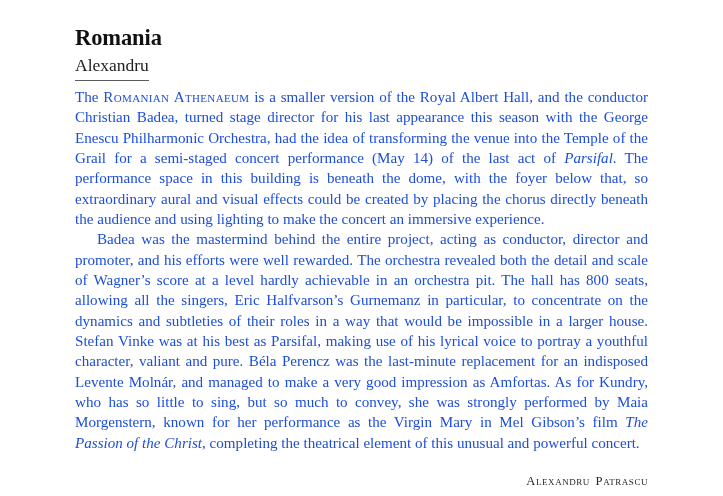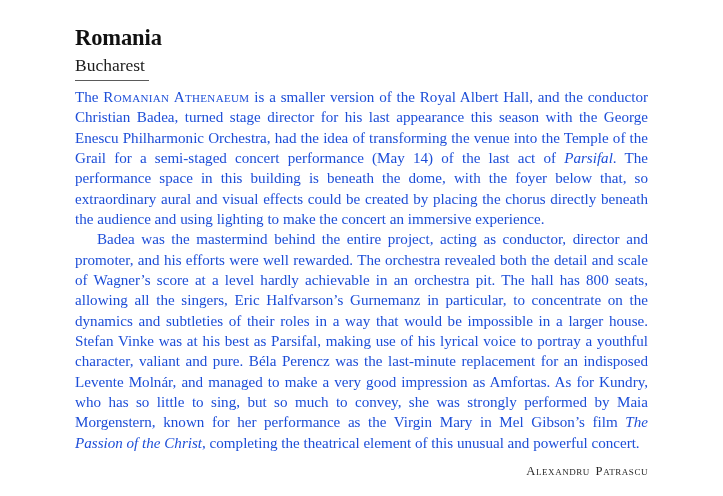--- a/index.html
+++ b/index.html
@@ -71,41 +71,41 @@
   .smallcaps {
     font-variant: small-caps;
     letter-spacing: 0.35px;
   }
 
   .italic {
     font-style: italic;
   }
 
   .byline-row {
-    margin-top: 8px;
+    margin-top: 18px;
     text-align: right;
   }
 
   .byline {
     font-size: 12.6px;
     font-variant: small-caps;
     letter-spacing: 0.55px;
     color: #262626;
     word-spacing: 2px;
   }
 </style>
 </head>
 <body>
 
 <div class="page">
 
   <h1 class="article-title">Romania</h1>
 
   <div>
-    <h2 class="city-heading">Bucharest</h2>
+    <h2 class="city-heading">Alexandru</h2>
     <div class="heading-rule" style="width: 74px;"></div>
   </div>
 
   <div id="paragraphs">
       <p class="body-text first"><span>The </span><span class="smallcaps">Romanian Athenaeum</span><span> is a smaller version of the Royal Albert Hall, and the conductor Christian Badea, turned stage director for his last appearance this season with the George Enescu Philharmonic Orchestra, had the idea of transforming the venue into the Temple of the Grail for a semi-staged concert performance (May 14) of the last act of </span><span class="italic">Parsifal</span><span>. The performance space in this building is beneath the dome, with the foyer below that, so extraordinary aural and visual effects could be created by placing the chorus directly beneath the audience and using lighting to make the concert an immersive experience.</span></p>
       <p class="body-text indented"><span>Badea was the mastermind behind the entire project, acting as conductor, director and promoter, and his efforts were well rewarded. The orchestra revealed both the detail and scale of Wagner’s score at a level hardly achievable in an orchestra pit. The hall has 800 seats, allowing all the singers, Eric Halfvarson’s Gurnemanz in particular, to concentrate on the dynamics and subtleties of their roles in a way that would be impossible in a larger house. Stefan Vinke was at his best as Parsifal, making use of his lyrical voice to portray a youthful character, valiant and pure. Béla Perencz was the last-minute replacement for an indisposed Levente Molnár, and managed to make a very good impression as Amfortas. As for Kundry, who has so little to sing, but so much to convey, she was strongly performed by Maia Morgenstern, known for her performance as the Virgin Mary in Mel Gibson’s film </span><span class="italic">The Passion of the Christ</span><span>, completing the theatrical element of this unusual and powerful concert.</span></p>
     </div>
 
   <div class="byline-row">
     <span class="byline">Alexandru Patrascu</span>

